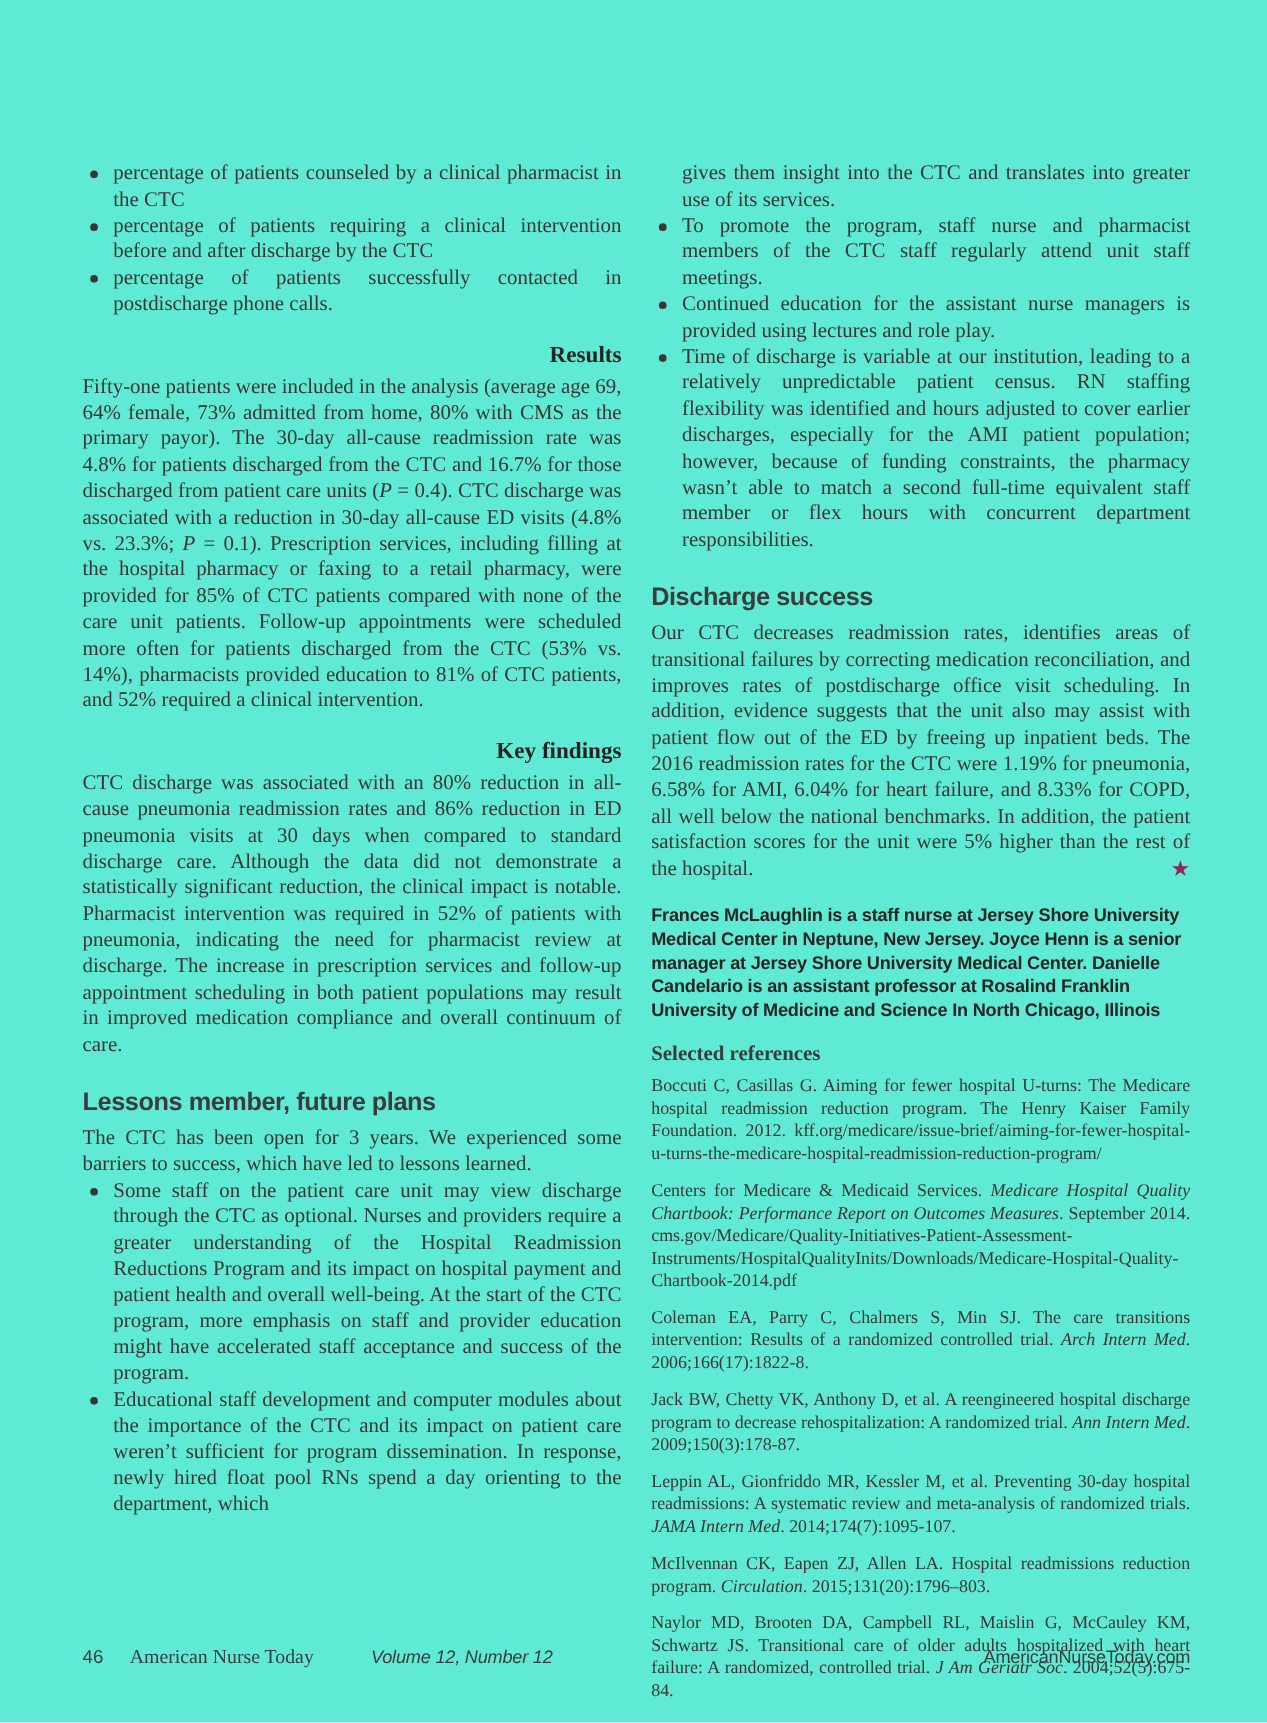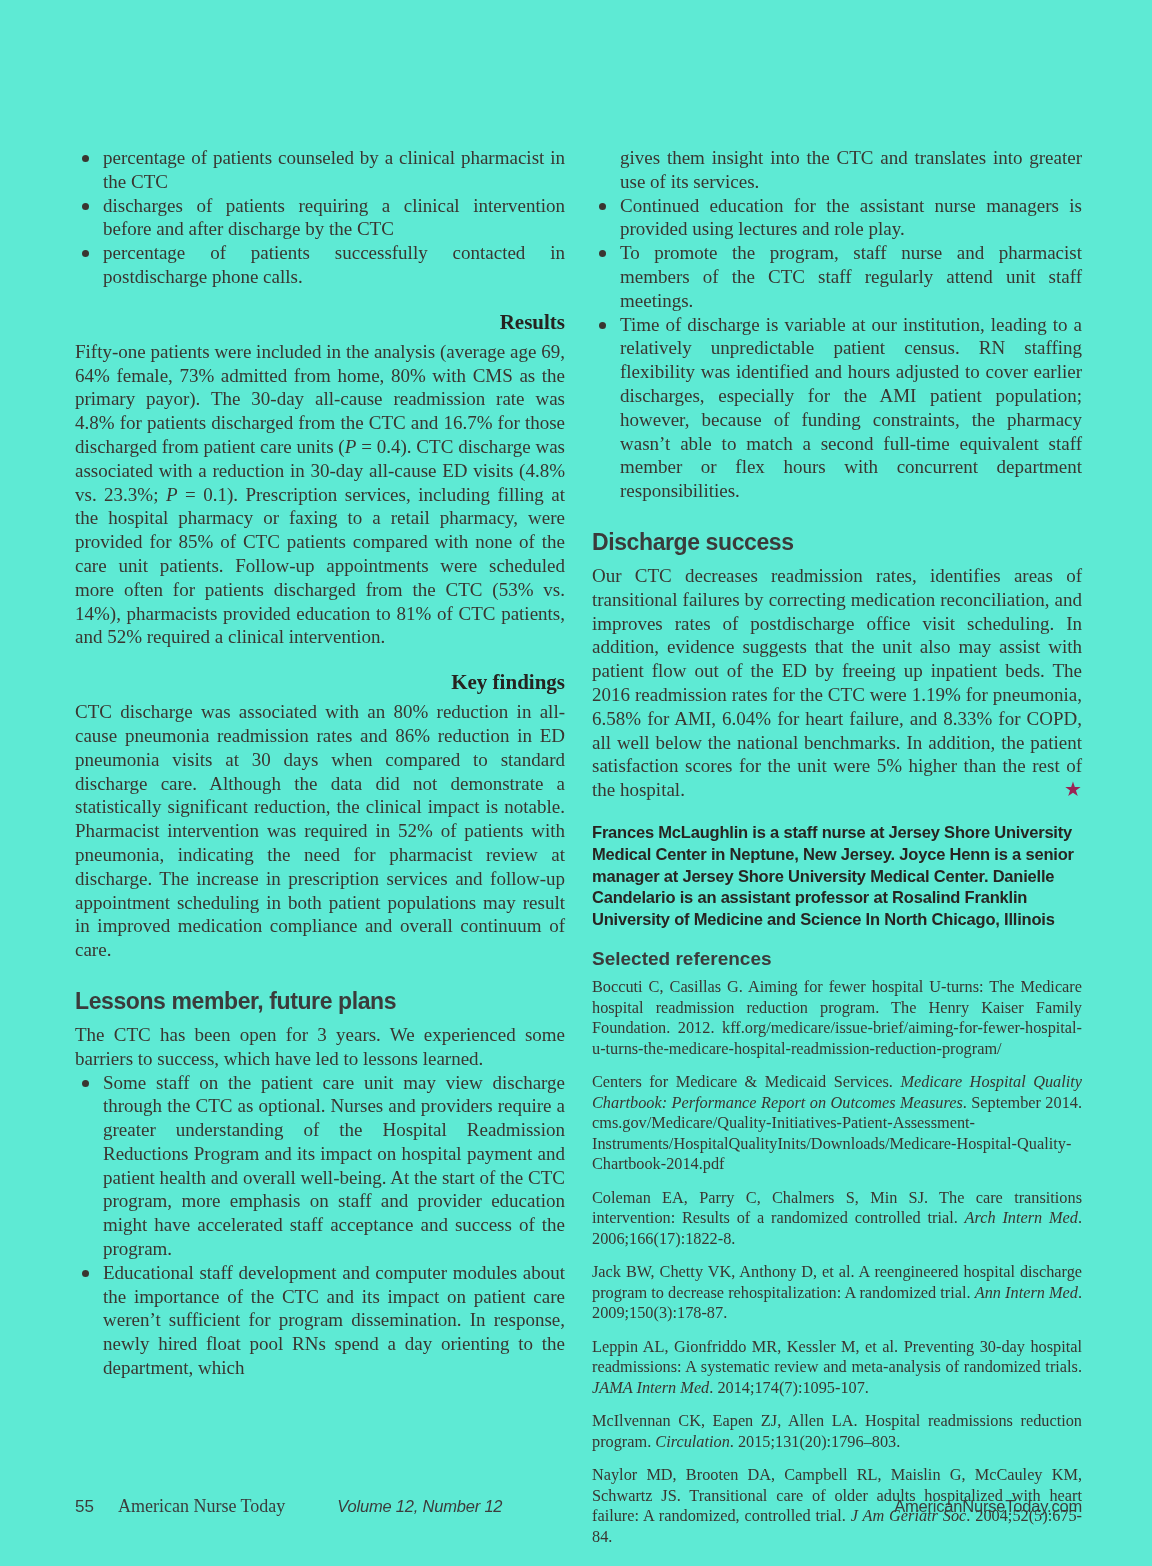--- a/index.html
+++ b/index.html
@@ -69,21 +69,21 @@
     font-family:"Liberation Sans","DejaVu Sans",sans-serif;
     font-weight:700;
     font-size:16.5px;
     line-height:21.8px;
     letter-spacing:-0.2px;
     color:#282421;
     margin-top:20px;
     text-align:left;
   }
   .refs-heading {
-    font-family:Liberation Sans, sans-serif;
+    font-family:Liberation Serif, serif;
     font-size:19px;
     font-weight:700;
     color:#3b3b3b;
     margin:16px 0 6px 0;
     text-align:left;
     line-height:24px;
   }
   .ref {
     font-size:16.3px;
     line-height:20.5px;
@@ -124,21 +124,21 @@
 <body>
 
 <div class="page">
   <div class="columns">
 
     <div class="col">
 
       <ul class="bullets">
 
       <li>percentage of patients counseled by a clinical pharmacist in the CTC</li>
-          <li>discharges of patients requiring a clinical intervention before and after discharge by the CTC</li>
+          <li>percentage of patients requiring a clinical intervention before and after discharge by the CTC</li>
           <li>percentage of patients successfully contacted in postdischarge phone calls.</li>
         </ul>
 
       <h3 class="serif-heading">Results</h3>
       <p class="body-p">Fifty-one patients were included in the analysis (average age 69, 64% female, 73% admitted from home, 80% with CMS as the primary payor). The 30-day all-cause readmission rate was 4.8% for patients discharged from the CTC and 16.7% for those discharged from patient care units (<i>P</i> = 0.4). CTC discharge was associated with a reduction in 30-day all-cause ED visits (4.8% vs. 23.3%; <i>P</i> = 0.1). Prescription services, including filling at the hospital pharmacy or faxing to a retail pharmacy, were provided for 85% of CTC patients compared with none of the care unit patients. Follow-up appointments were scheduled more often for patients discharged from the CTC (53% vs. 14%), pharmacists provided education to 81% of CTC patients, and 52% required a clinical intervention.</p>
 
       <h3 class="serif-heading">Key findings</h3>
       <p class="body-p">CTC discharge was associated with an 80% reduction in all-cause pneumonia readmission rates and 86% reduction in ED pneumonia visits at 30 days when compared to standard discharge care. Although the data did not demonstrate a statistically significant reduction, the clinical impact is notable. Pharmacist intervention was required in 52% of patients with pneumonia, indicating the need for pharmacist review at discharge. The increase in prescription services and follow-up appointment scheduling in both patient populations may result in improved medication compliance and overall continuum of care.</p>
 
       <h2 class="sans-heading">Lessons member, future plans</h2>
@@ -151,22 +151,22 @@
         </ul>
 
     </div>
 
     <div class="col">
 
       <p class="body-p continuation">gives them insight into the CTC and translates into greater use of its services.</p>
 
       <ul class="bullets">
 
-      <li>Continued education for the assistant nurse managers is provided using lectures and role play.</li>
-          <li>To promote the program, staff nurse and pharmacist members of the CTC staff regularly attend unit staff meetings.</li>
+      <li>To promote the program, staff nurse and pharmacist members of the CTC staff regularly attend unit staff meetings.</li>
+          <li>Continued education for the assistant nurse managers is provided using lectures and role play.</li>
           <li>Time of discharge is variable at our institution, leading to a relatively unpredictable patient census. RN staffing flexibility was identified and hours adjusted to cover earlier discharges, especially for the AMI patient population; however, because of funding constraints, the pharmacy wasn’t able to match a second full-time equivalent staff member or flex hours with concurrent department responsibilities.</li>
         </ul>
 
       <h2 class="sans-heading">Discharge success</h2>
       <p class="body-p">
         <span>Our CTC decreases readmission rates, identifies areas of transitional failures by correcting medication reconciliation, and improves rates of postdischarge office visit scheduling. In addition, evidence suggests that the unit also may assist with patient flow out of the ED by freeing up inpatient beds. The 2016 readmission rates for the CTC were 1.19% for pneumonia, 6.58% for AMI, 6.04% for heart failure, and 8.33% for COPD, all well below the national benchmarks. In addition, the patient satisfaction scores for the unit were 5% higher than the rest of the hospital.</span>
         <span class="star">★</span>
       </p>
 
       <p class="bio">Frances McLaughlin is a staff nurse at Jersey Shore University Medical Center in Neptune, New Jersey. Joyce Henn is a senior manager at Jersey Shore University Medical Center. Danielle Candelario is an assistant professor at Rosalind Franklin University of Medicine and Science In North Chicago, Illinois</p>
@@ -181,18 +181,18 @@
           <p class="ref">Jack BW, Chetty VK, Anthony D, et al. A reengineered hospital discharge program to decrease rehospitalization: A randomized trial. <i>Ann Intern Med</i>. 2009;150(3):178-87.</p>
           <p class="ref">Leppin AL, Gionfriddo MR, Kessler M, et al. Preventing 30-day hospital readmissions: A systematic review and meta-analysis of randomized trials. <i>JAMA Intern Med</i>. 2014;174(7):1095-107.</p>
           <p class="ref">McIlvennan CK, Eapen ZJ, Allen LA. Hospital readmissions reduction program. <i>Circulation</i>. 2015;131(20):1796–803.</p>
           <p class="ref">Naylor MD, Brooten DA, Campbell RL, Maislin G, McCauley KM, Schwartz JS. Transitional care of older adults hospitalized with heart failure: A randomized, controlled trial. <i>J Am Geriatr Soc</i>. 2004;52(5):675-84.</p>
         </div>
 
     </div>
   </div>
 
   <div class="footer">
-    <span class="pagenum">55</span>
+    <span class="pagenum">46</span>
     <span class="pub">American Nurse Today</span>
     <span class="issue">Volume 12, Number 12</span>
     <span class="site">AmericanNurseToday.com</span>
   </div>
 </div>
 
 </body></html>

